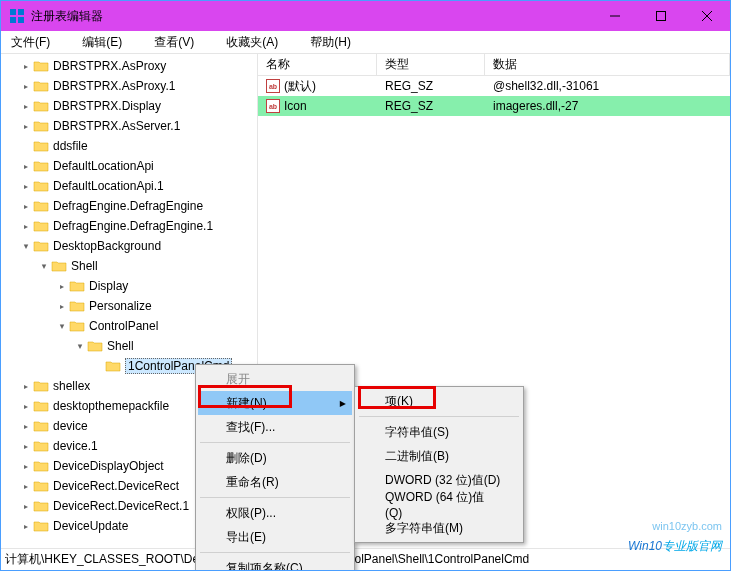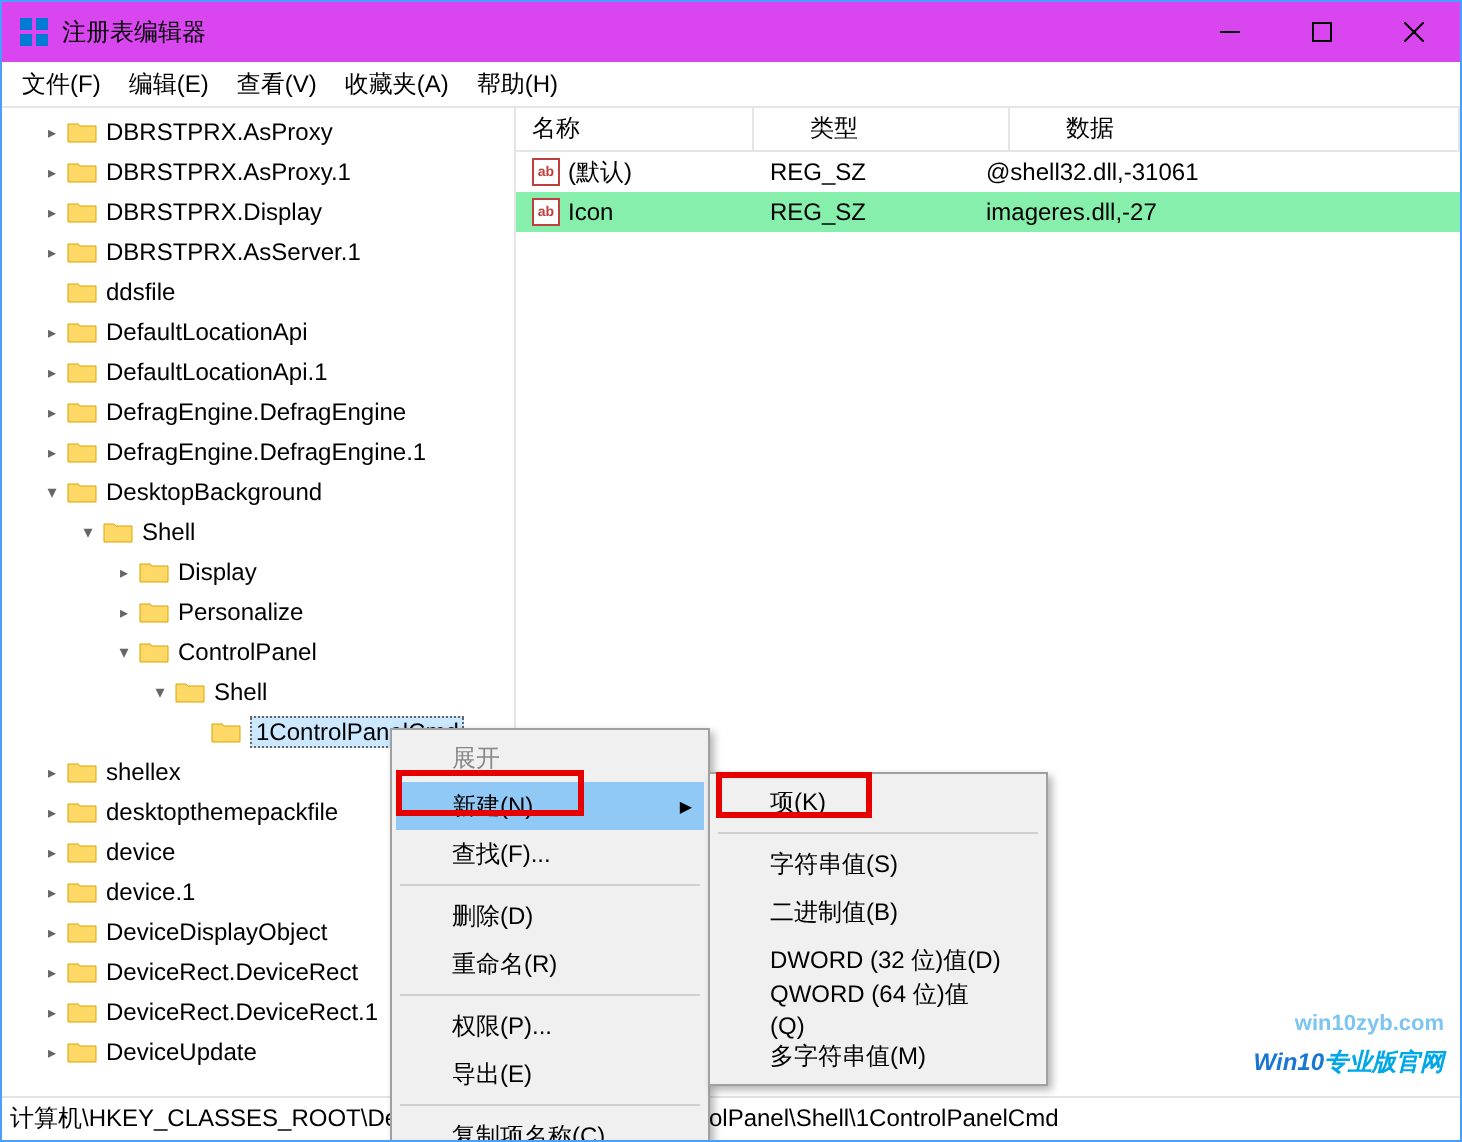--- a/index.html
+++ b/index.html
@@ -2,46 +2,46 @@
 <html><head>
 <meta charset="utf-8">
 <style>
 * { margin: 0; padding: 0; box-sizing: border-box; font-family: "Microsoft YaHei", "Segoe UI", sans-serif; font-size: 12px; }
 body { width: 731px; height: 571px; background: #fff; position: relative; overflow: hidden; border: 1px solid #4a9eff; }
 .titlebar { height: 30px; display: flex; align-items: center; padding-left: 8px; background: #d946ef; }
 .titlebar-icon { width: 16px; height: 16px; margin-right: 6px; }
 .titlebar-title { flex: 1; }
 .titlebar-controls { display: flex; }
 .titlebar-btn { width: 46px; height: 30px; display: flex; align-items: center; justify-content: center; }
-.menubar { height: 22px; display: flex; align-items: center; padding-left: 4px; gap: 2px; }
+.menubar { height: 22px; display: flex; align-items: center; padding-left: 4px; gap: 20px; }
 .menubar-item { padding: 2px 6px; }
 .main { display: flex; height: calc(100% - 30px - 22px - 22px); border-top: 1px solid #e5e5e5; }
 .tree { width: 257px; overflow: auto; border-right: 1px solid #e5e5e5; padding-top: 2px; }
 .tree-item { display: flex; align-items: center; height: 20px; white-space: nowrap; }
 .tree-toggle { width: 14px; display: inline-flex; justify-content: center; color: #666; font-size: 10px; }
 .tree-icon { width: 16px; height: 14px; margin-right: 4px; display: inline-flex; align-items: center; }
 .tree-label.selected { background: #cce8ff; border: 1px dotted #666; padding: 0 2px; }
 .listview { flex: 1; }
-.listview-header { display: flex; border-bottom: 1px solid #e5e5e5; height: 22px; align-items: center; gap: 20px; }
+.listview-header { display: flex; border-bottom: 1px solid #e5e5e5; height: 22px; align-items: center; }
 .listview-header-col { padding: 2px 8px; border-right: 1px solid #e5e5e5; }
 .listview-row { display: flex; height: 20px; align-items: center; }
 .listview-row.selected { background: #86efac; }
 .listview-cell { padding: 1px 8px; display: flex; align-items: center; gap: 4px; }
 .col-name { width: 119px; }
 .col-type { width: 108px; }
 .col-data { flex: 1; }
 .statusbar { height: 22px; border-top: 1px solid #e5e5e5; display: flex; align-items: center; padding: 0 4px; white-space: nowrap; overflow: hidden; }
 .context-menu { position: absolute; background: #f0f0f0; border: 1px solid #a0a0a0; box-shadow: 2px 2px 4px rgba(0,0,0,0.3); min-width: 160px; padding: 2px; }
 .context-menu-item { height: 24px; display: flex; align-items: center; padding: 0 20px 0 28px; position: relative; }
 .context-menu-item.disabled { color: #888; }
 .context-menu-item.highlighted { background: #90c8f6; }
 .context-menu-item.has-sub::after { content: "▶"; position: absolute; right: 6px; font-size: 8px; }
 .context-menu-sep { height: 1px; background: #d0d0d0; margin: 3px 2px; }
 .red-box { position: absolute; border: 3px solid #e60000; pointer-events: none; }
-.watermark { position: absolute; right: 8px; bottom: 29px; font-family: Arial; font-weight: bold; font-style: italic; font-size: 20px; }
+.watermark { position: absolute; right: 8px; bottom: 15px; font-family: Arial; font-weight: normal; font-style: italic; font-size: 20px; }
 .watermark .dom { color: #7cc5f0; font-size: 11px; font-style: normal; display: block; text-align: right; }
 .watermark .w1 { color: #1976d2; }
 .watermark .w2 { color: #00a8e8; }
 .folder-svg { fill: #ffd968; stroke: #d9a400; stroke-width: 0.5; }
 .ab-icon { width: 14px; height: 14px; border: 1px solid #c04040; background: #fff; display: inline-flex; align-items: center; justify-content: center; }
 .ab-icon span { font-size: 7px; color: #c04040; font-weight: bold; }
 </style>
 </head>
 <body>
 

